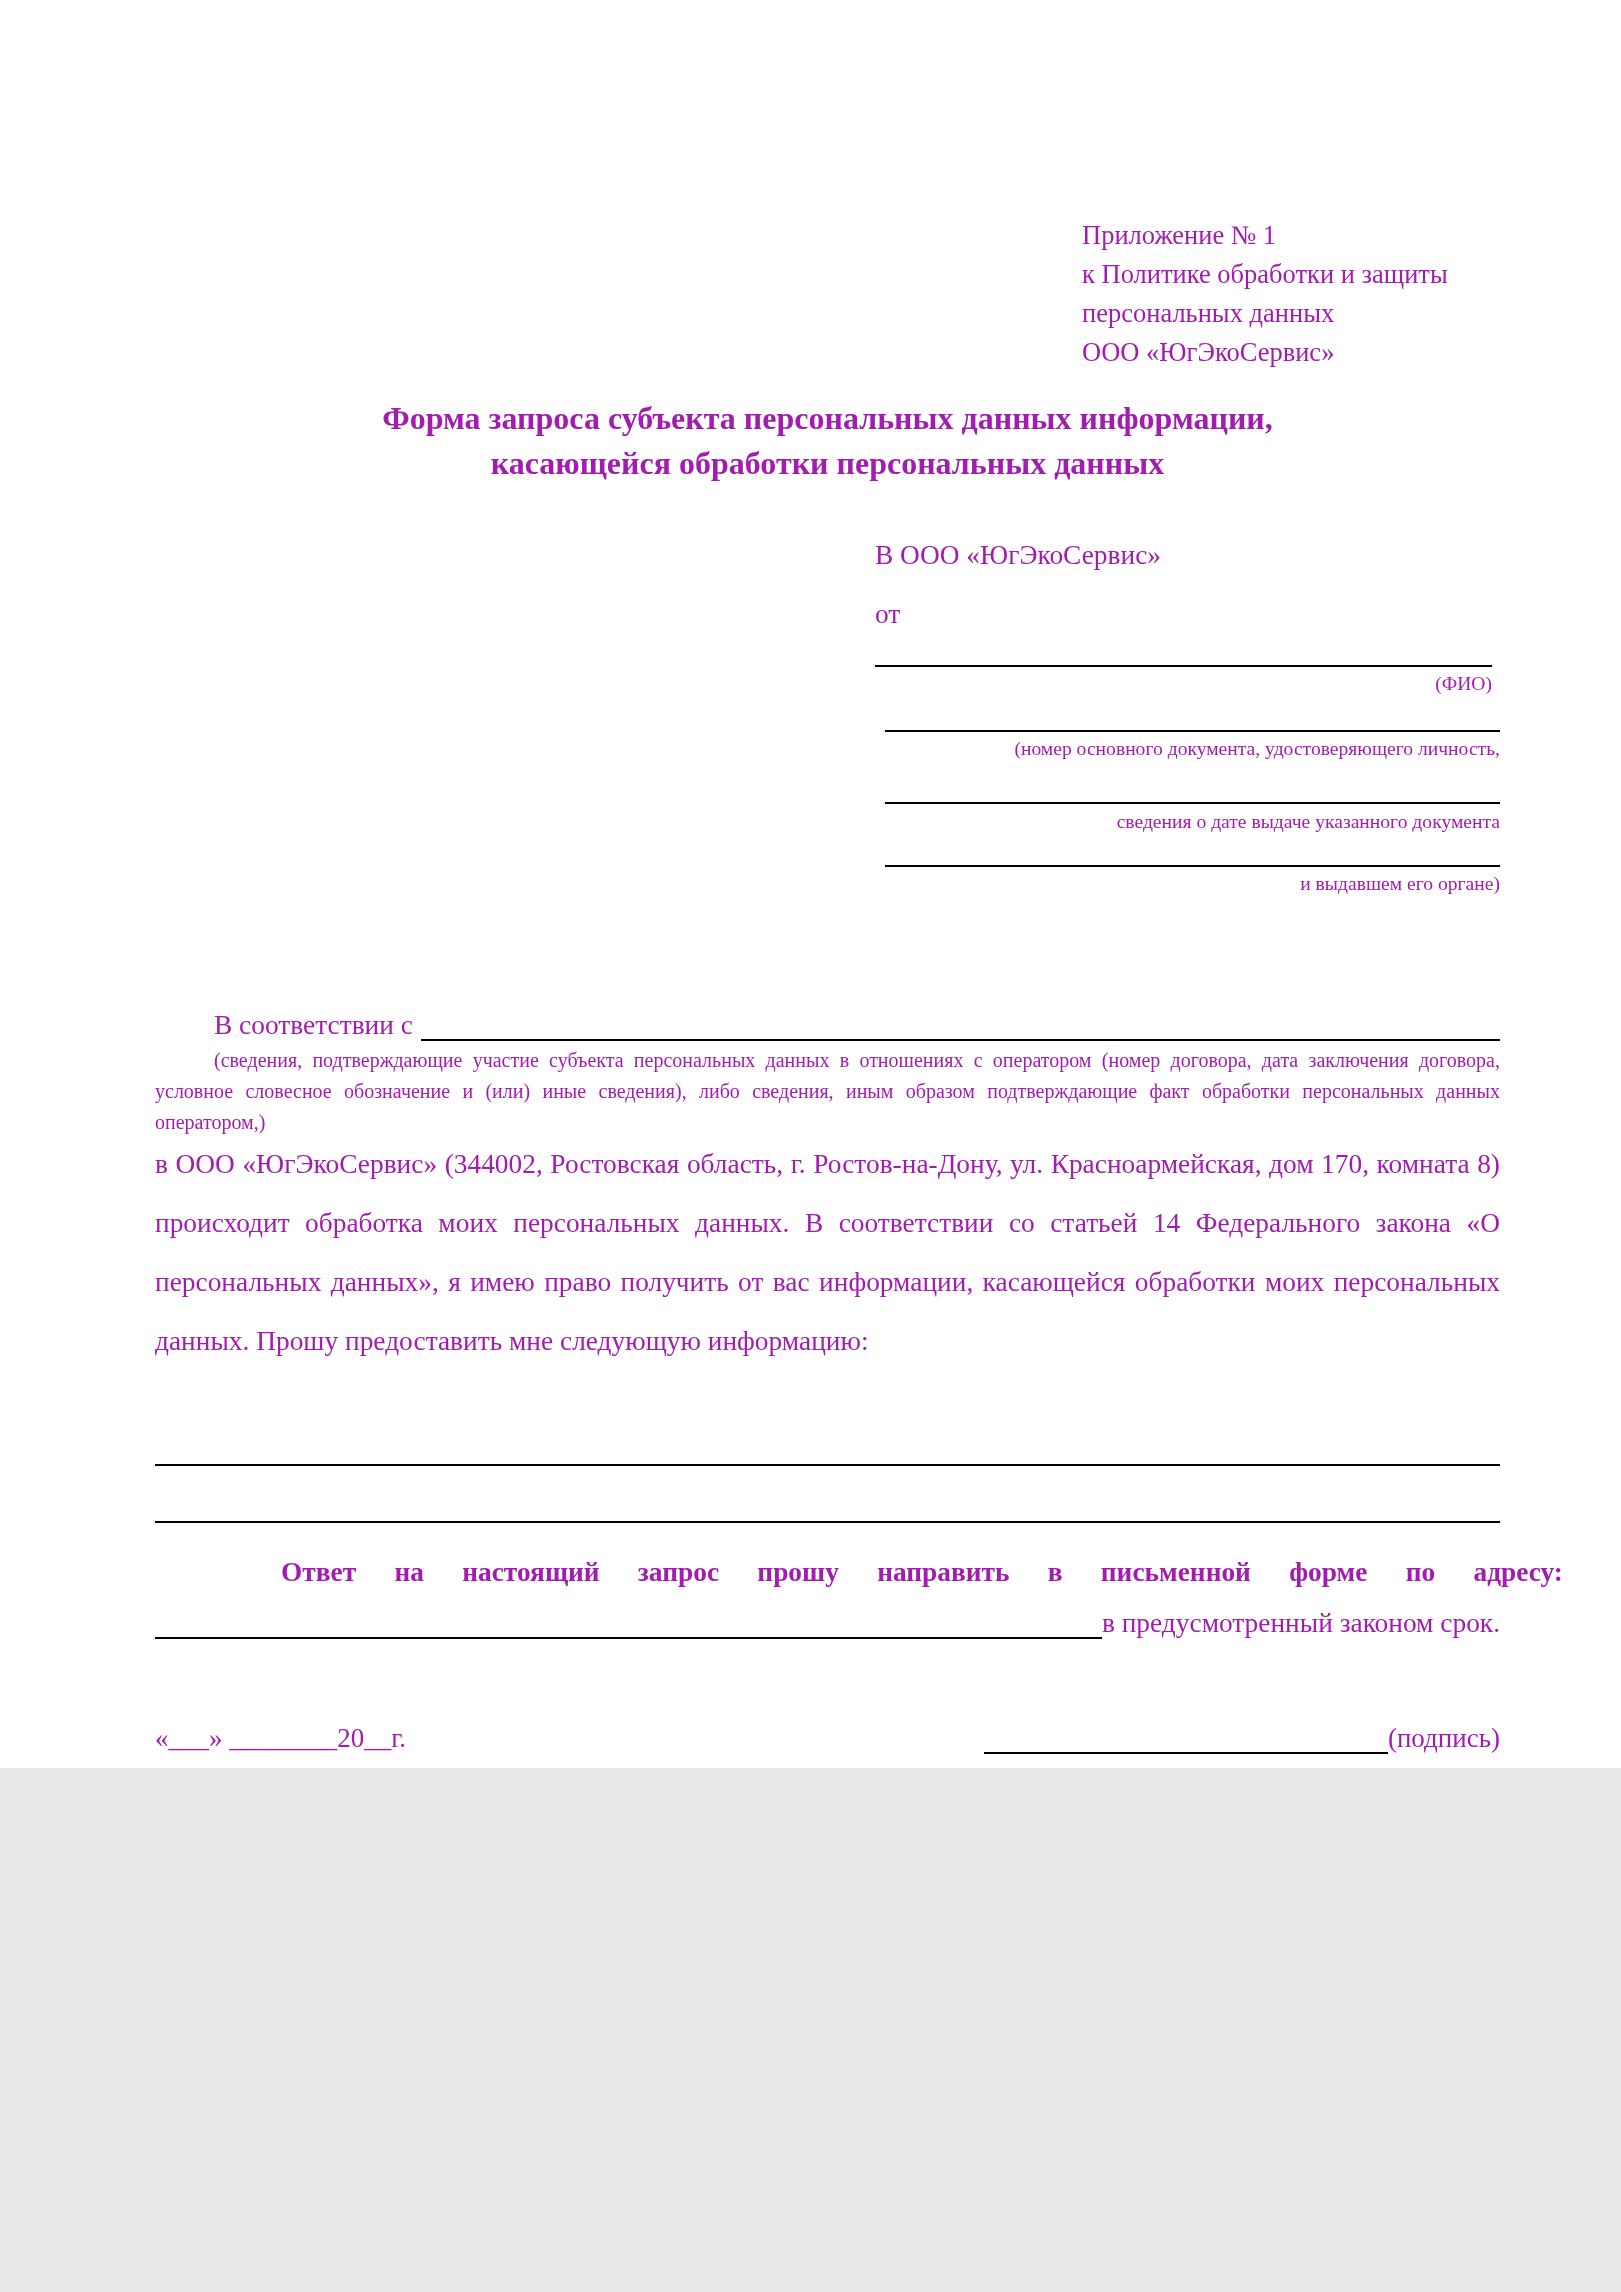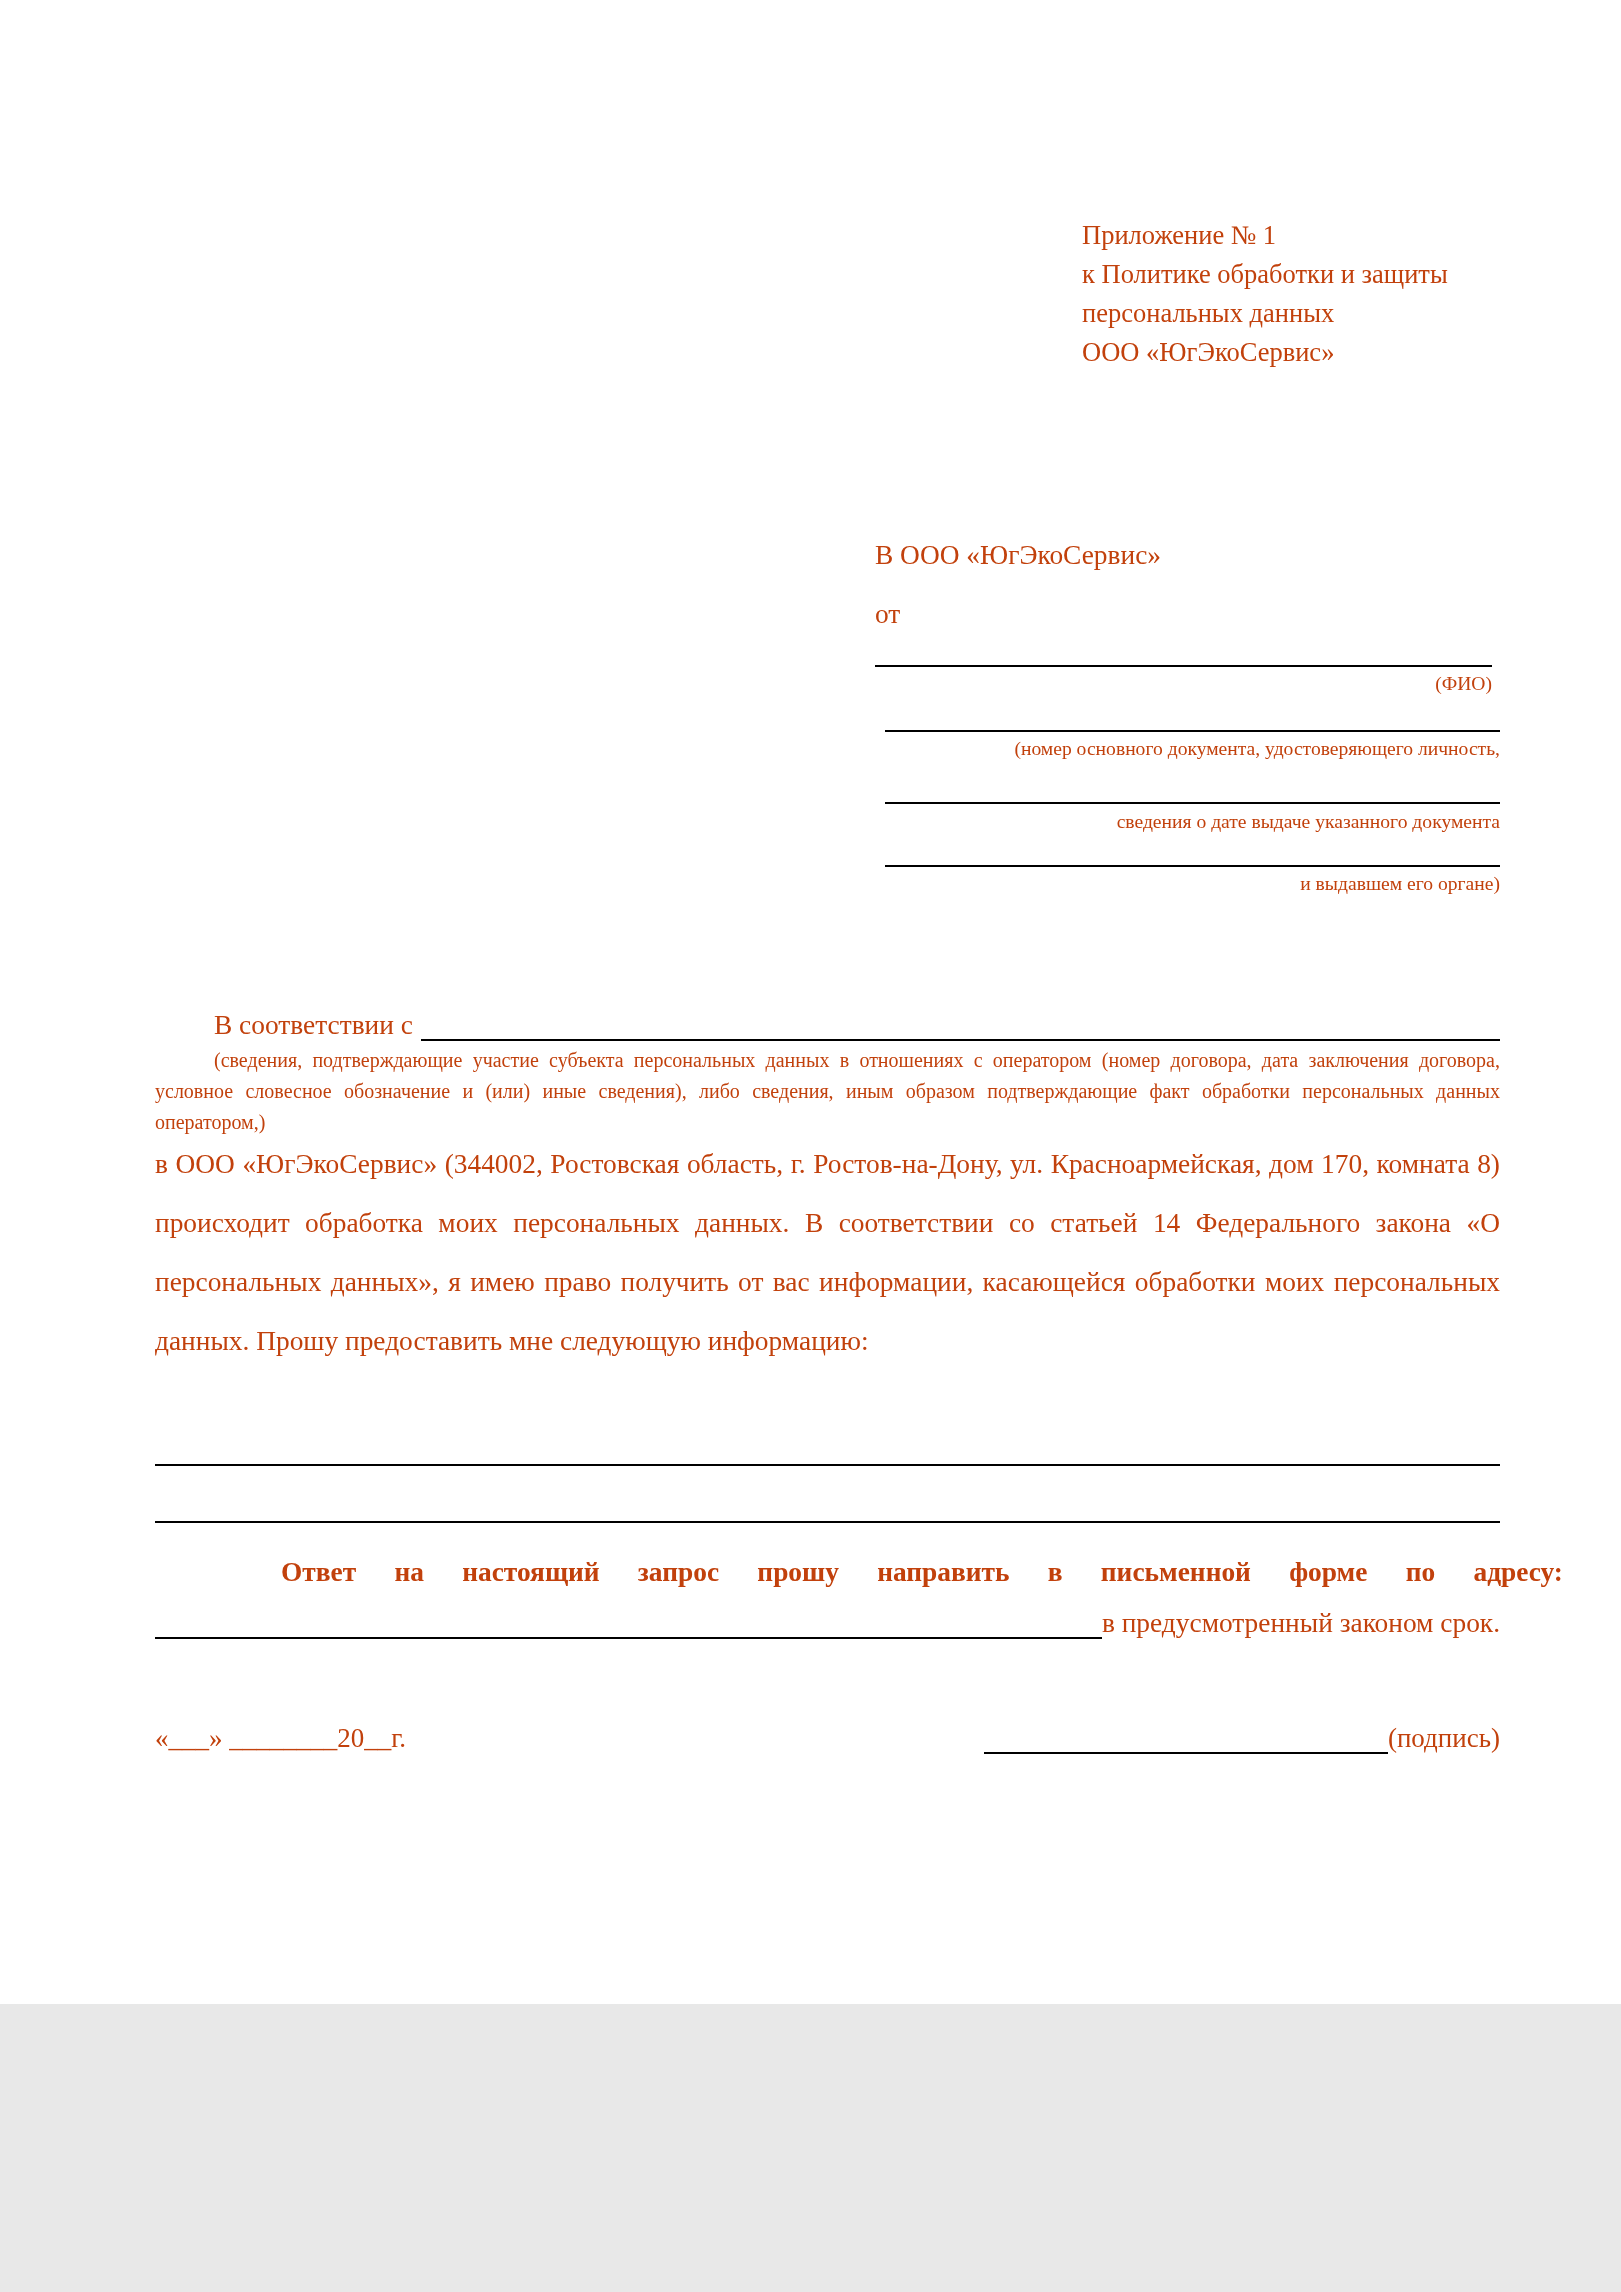--- a/index.html
+++ b/index.html
@@ -1,21 +1,21 @@
 <!DOCTYPE html>
 <html><head>
 <meta charset="utf-8">
 <style>
   * { margin:0; padding:0; box-sizing:border-box; }
   html,body { background:#e8e8e8; }
   .page {
     position:relative;
-    width:1621px; height:2004px;
+    width:1621px; height:1768px;
     background:#ffffff;
-    color:#c2410c;
+    color:#a21caf;
     font-family:"Liberation Serif","DejaVu Serif",serif;
     overflow:hidden;
   }
   .abs { position:absolute; }
 
   .header-block { left:1082px; top:216px; font-size:26.5px; line-height:39px; }
 
   .doc-title {
     left:155px; top:396px; width:1345px;
     text-align:center; font-weight:bold;
@@ -85,20 +85,24 @@
 
 <div class="page">
 
   <div class="abs header-block">
     <div>Приложение № 1</div>
     <div>к Политике обработки и защиты</div>
     <div>персональных данных</div>
     <div>ООО «ЮгЭкоСервис»</div>
   </div>
 
+  <div class="abs doc-title">
+    <div>Форма запроса субъекта персональных данных информации,</div>
+    <div>касающейся обработки персональных данных</div>
+  </div>
 
   <div class="abs recipient-to">В ООО «ЮгЭкоСервис»</div>
   <div class="abs recipient-from">от</div>
 
   <div class="f-line blank-line" style="left:875px; top:645px; width:617px; height:21.6px;"></div>
   <div class="f-caption" style="left:875px; top:672px; width:617px;">(ФИО)</div>
 
   <div class="f-line blank-line" style="left:885px; top:710px; width:615px; height:21.6px;"></div>
   <div class="f-caption" style="left:885px; top:737px; width:615px;">(номер основного документа, удостоверяющего личность,</div>
 

